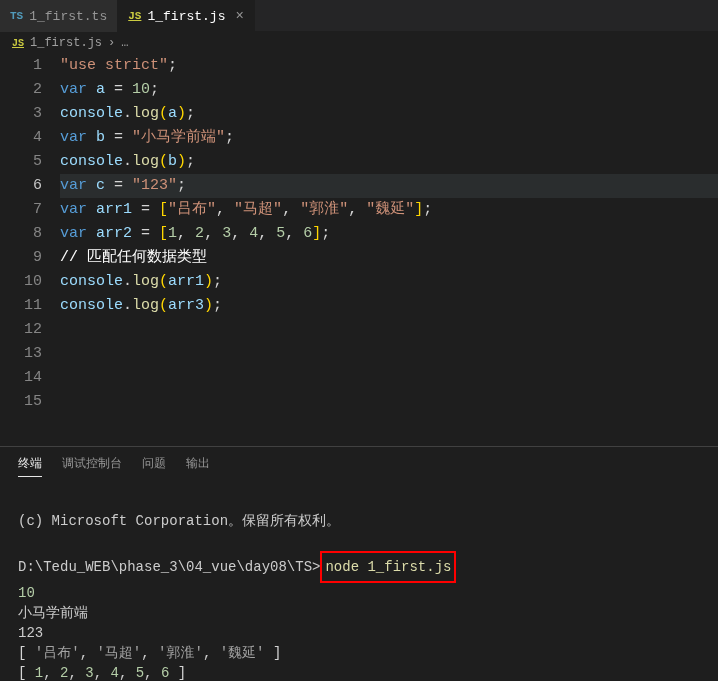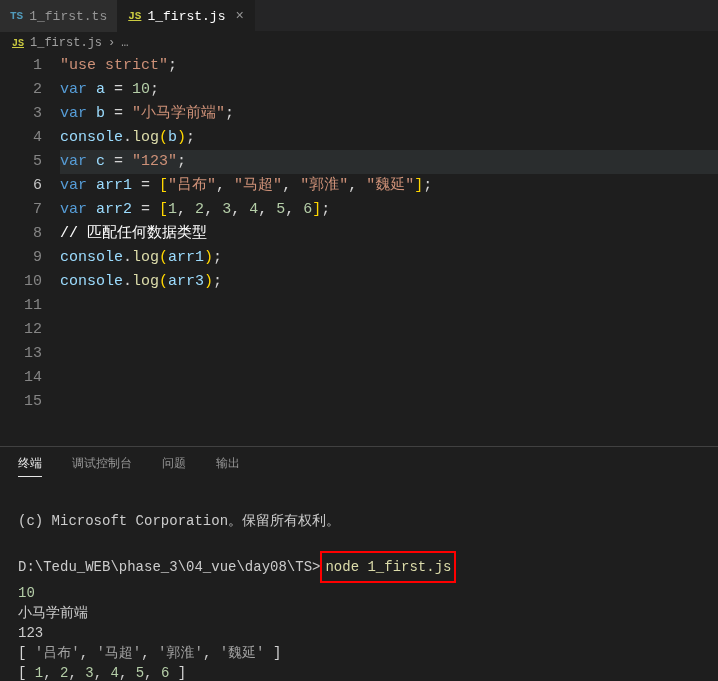--- a/index.html
+++ b/index.html
@@ -83,21 +83,21 @@
     .s-pn { color: #d4d4d4; }
     .s-cm { color: #ffffff; }
     .s-br { color: #ffd700; }
 
     .panel {
       border-top: 1px solid #414141;
       background: #1e1e1e;
     }
     .panel-tabs {
       display: flex;
-      gap: 30px;
+      gap: 20px;
       padding: 8px 18px;
       font-size: 12px;
       color: #969696;
     }
     .panel-tab.active {
       color: #e7e7e7;
       border-bottom: 1px solid #e7e7e7;
       padding-bottom: 4px;
     }
     .terminal {
@@ -153,20 +153,21 @@
       <div>10</div>
       <div>11</div>
       <div>12</div>
       <div>13</div>
       <div>14</div>
       <div>15</div>
   </div>
   <div class="code">
     <div class="line"><span class="s-str">"use strict"</span><span class="s-pn">;</span></div>
     <div class="line"><span class="s-kw">var</span> <span class="s-var">a</span><span class="s-pn"> = </span><span class="s-num">10</span><span class="s-pn">;</span></div>
+    <div class="line"><span class="s-var">console</span><span class="s-pn">.</span><span class="s-fn">log</span><span class="s-br">(</span><span class="s-var">a</span><span class="s-br">)</span><span class="s-pn">;</span></div>
     <div class="line"><span class="s-kw">var</span> <span class="s-var">b</span><span class="s-pn"> = </span><span class="s-str">"小马学前端"</span><span class="s-pn">;</span></div>
     <div class="line"><span class="s-var">console</span><span class="s-pn">.</span><span class="s-fn">log</span><span class="s-br">(</span><span class="s-var">b</span><span class="s-br">)</span><span class="s-pn">;</span></div>
     <div class="line hl"><span class="s-kw">var</span> <span class="s-var">c</span><span class="s-pn"> = </span><span class="s-str">"123"</span><span class="s-pn">;</span></div>
     <div class="line"><span class="s-kw">var</span> <span class="s-var">arr1</span><span class="s-pn"> = </span><span class="s-br">[</span><span class="s-str">"吕布"</span><span class="s-pn">, </span><span class="s-str">"马超"</span><span class="s-pn">, </span><span class="s-str">"郭淮"</span><span class="s-pn">, </span><span class="s-str">"魏延"</span><span class="s-br">]</span><span class="s-pn">;</span></div>
     <div class="line"><span class="s-kw">var</span> <span class="s-var">arr2</span><span class="s-pn"> = </span><span class="s-br">[</span><span class="s-num">1</span><span class="s-pn">, </span><span class="s-num">2</span><span class="s-pn">, </span><span class="s-num">3</span><span class="s-pn">, </span><span class="s-num">4</span><span class="s-pn">, </span><span class="s-num">5</span><span class="s-pn">, </span><span class="s-num">6</span><span class="s-br">]</span><span class="s-pn">;</span></div>
     <div class="line"><span class="s-cm">// 匹配任何数据类型</span></div>
     <div class="line"><span class="s-var">console</span><span class="s-pn">.</span><span class="s-fn">log</span><span class="s-br">(</span><span class="s-var">arr1</span><span class="s-br">)</span><span class="s-pn">;</span></div>
     <div class="line"><span class="s-var">console</span><span class="s-pn">.</span><span class="s-fn">log</span><span class="s-br">(</span><span class="s-var">arr3</span><span class="s-br">)</span><span class="s-pn">;</span></div>
     <div class="line"></div>
   </div>

